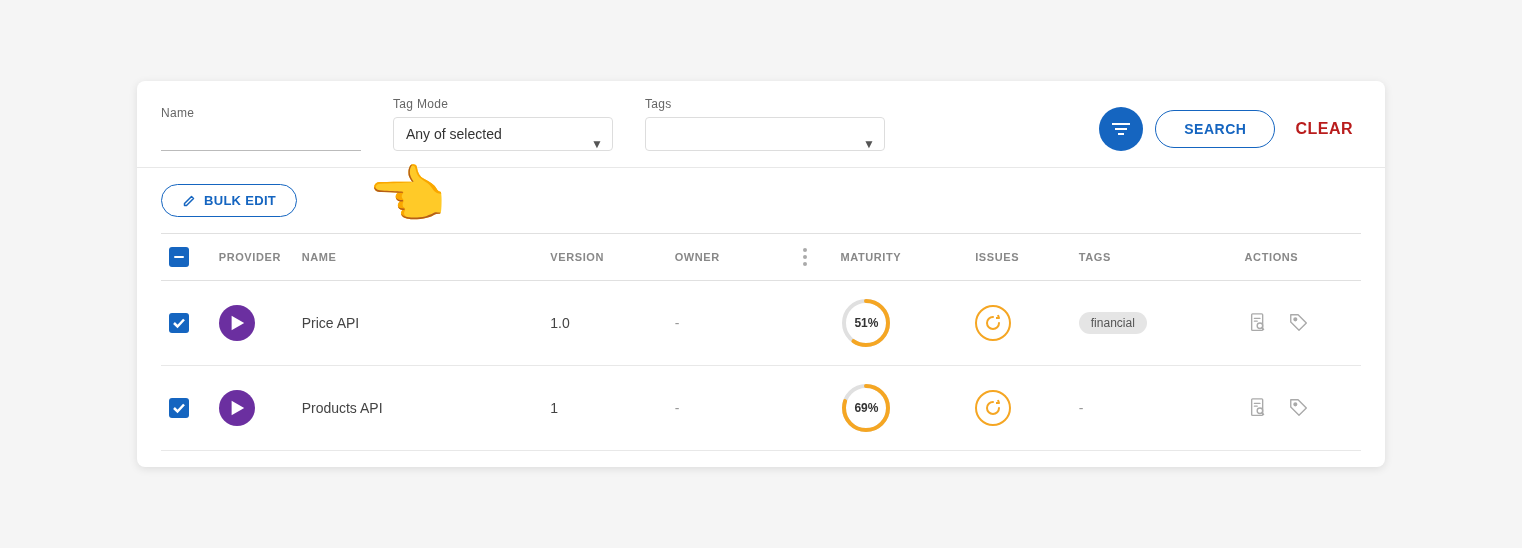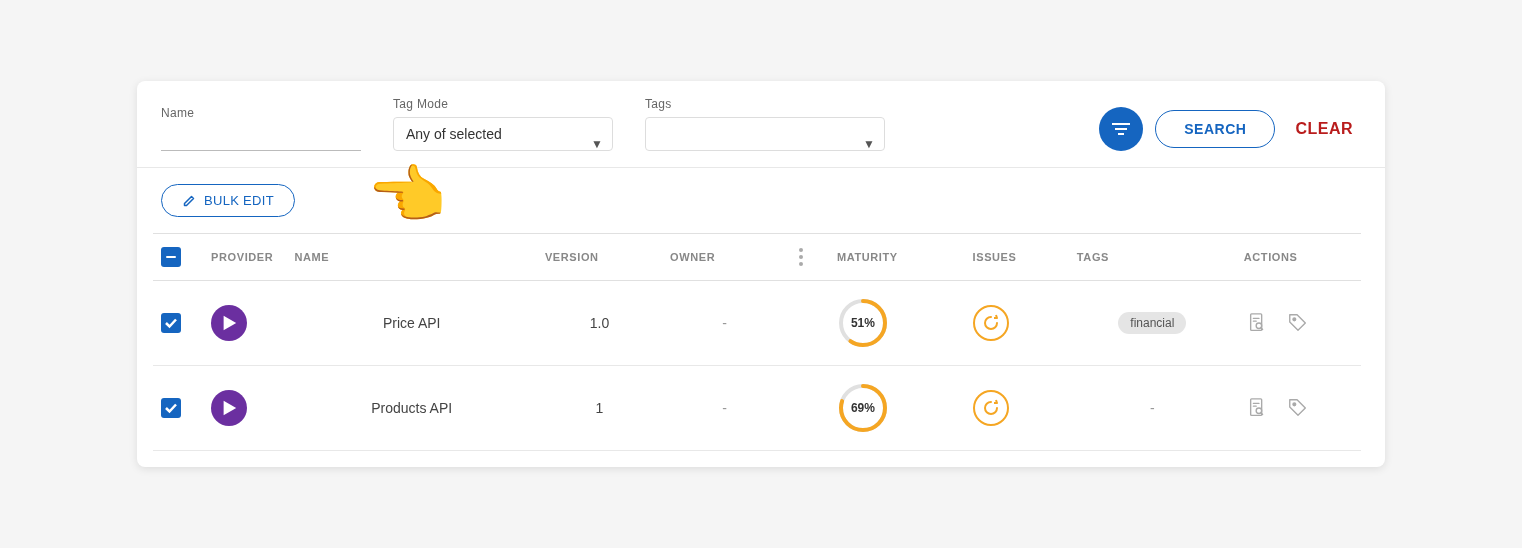--- a/index.html
+++ b/index.html
@@ -122,40 +122,40 @@
       align-items: center;
       padding: 16px 24px;
       gap: 24px;
       position: relative;
     }
     .btn-bulk-edit {
       border: 1.5px solid #1565c0;
       border-radius: 24px;
       background: #fff;
       color: #1565c0;
-      font-weight: 400;
+      font-weight: 700;
       font-size: 13px;
       padding: 8px 20px;
       cursor: pointer;
       display: flex;
       align-items: center;
       gap: 8px;
       letter-spacing: 0.3px;
     }
     .hand-emoji {
       font-size: 64px;
       position: absolute;
       left: 230px;
       top: -10px;
       transform: rotate(0deg);
       pointer-events: none;
     }
     
     .table-wrapper {
-      padding: 0 24px 16px 16px;
+      padding: 0 24px 16px 24px;
     }
     table {
       width: 100%;
       border-collapse: collapse;
     }
     thead tr {
       border-top: 1px solid #e0e0e0;
       border-bottom: 1px solid #e0e0e0;
     }
     th {
@@ -165,21 +165,20 @@
       text-transform: uppercase;
       letter-spacing: 0.6px;
       padding: 10px 8px;
       text-align: left;
     }
     td {
       padding: 16px 8px;
       font-size: 14px;
       color: #444;
       vertical-align: middle;
-      text-align: center;
     }
     tr.data-row {
       border-bottom: 1px solid #e8e8e8;
     }
     .col-check { width: 48px; }
     .col-provider { width: 80px; }
     .col-name { width: 240px; }
     .col-version { width: 120px; }
     .col-owner { width: 120px; }
     .col-owner-actions { width: 40px; }

